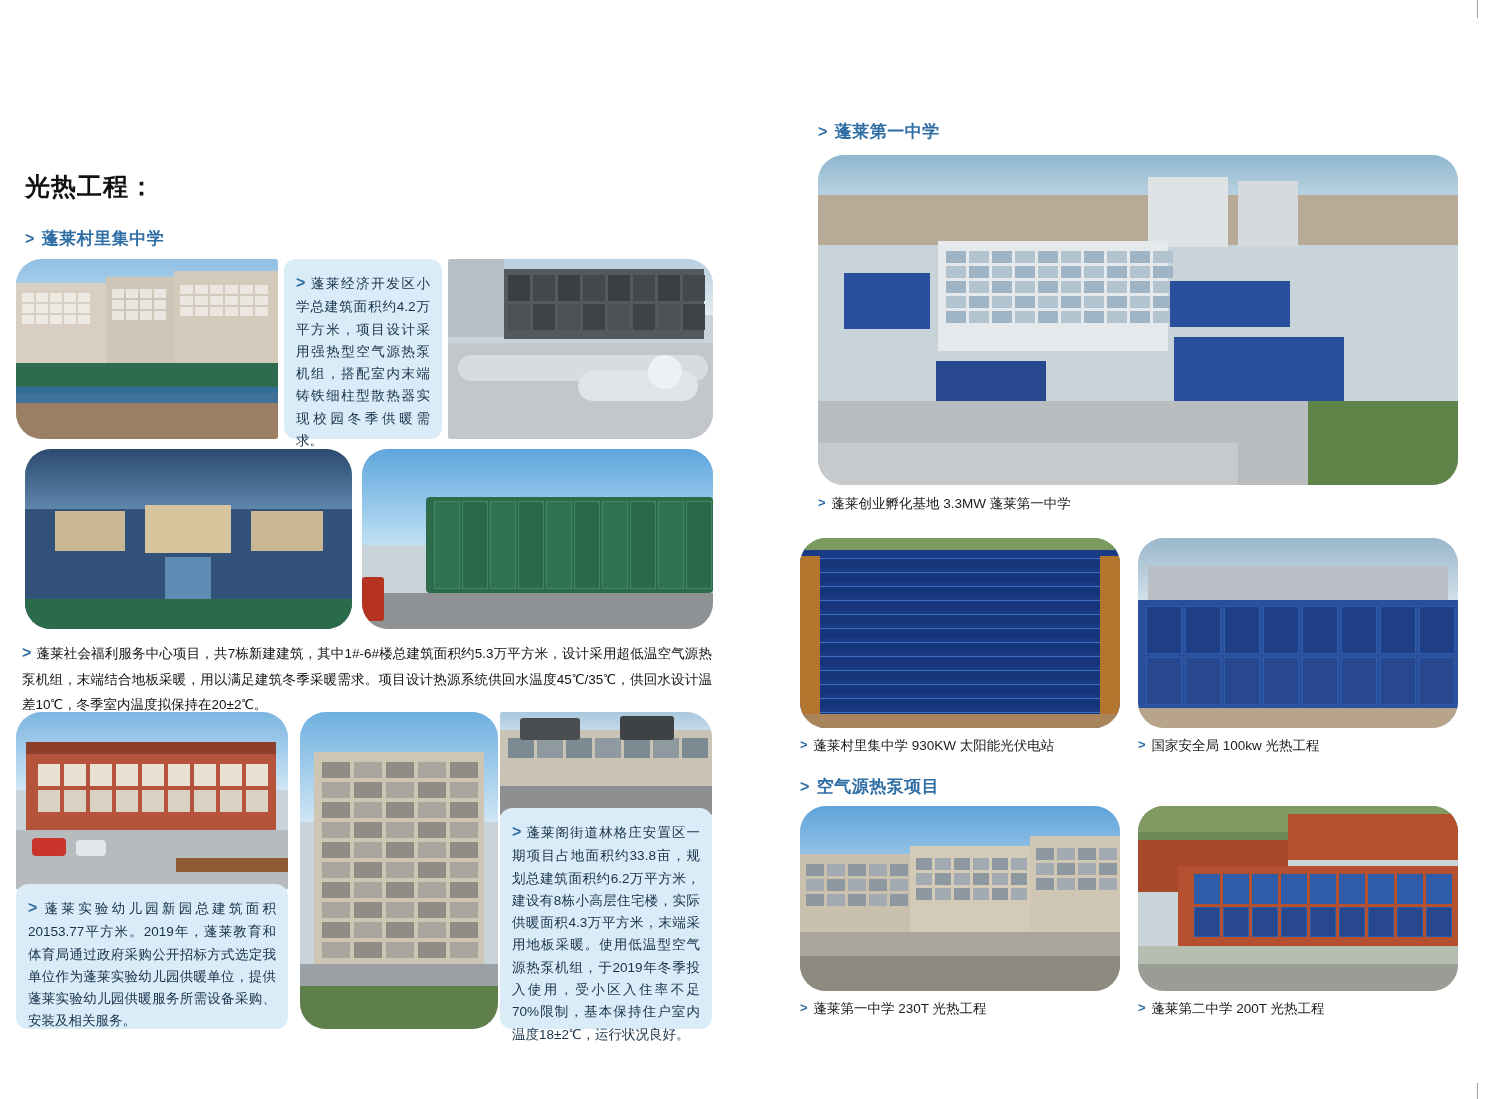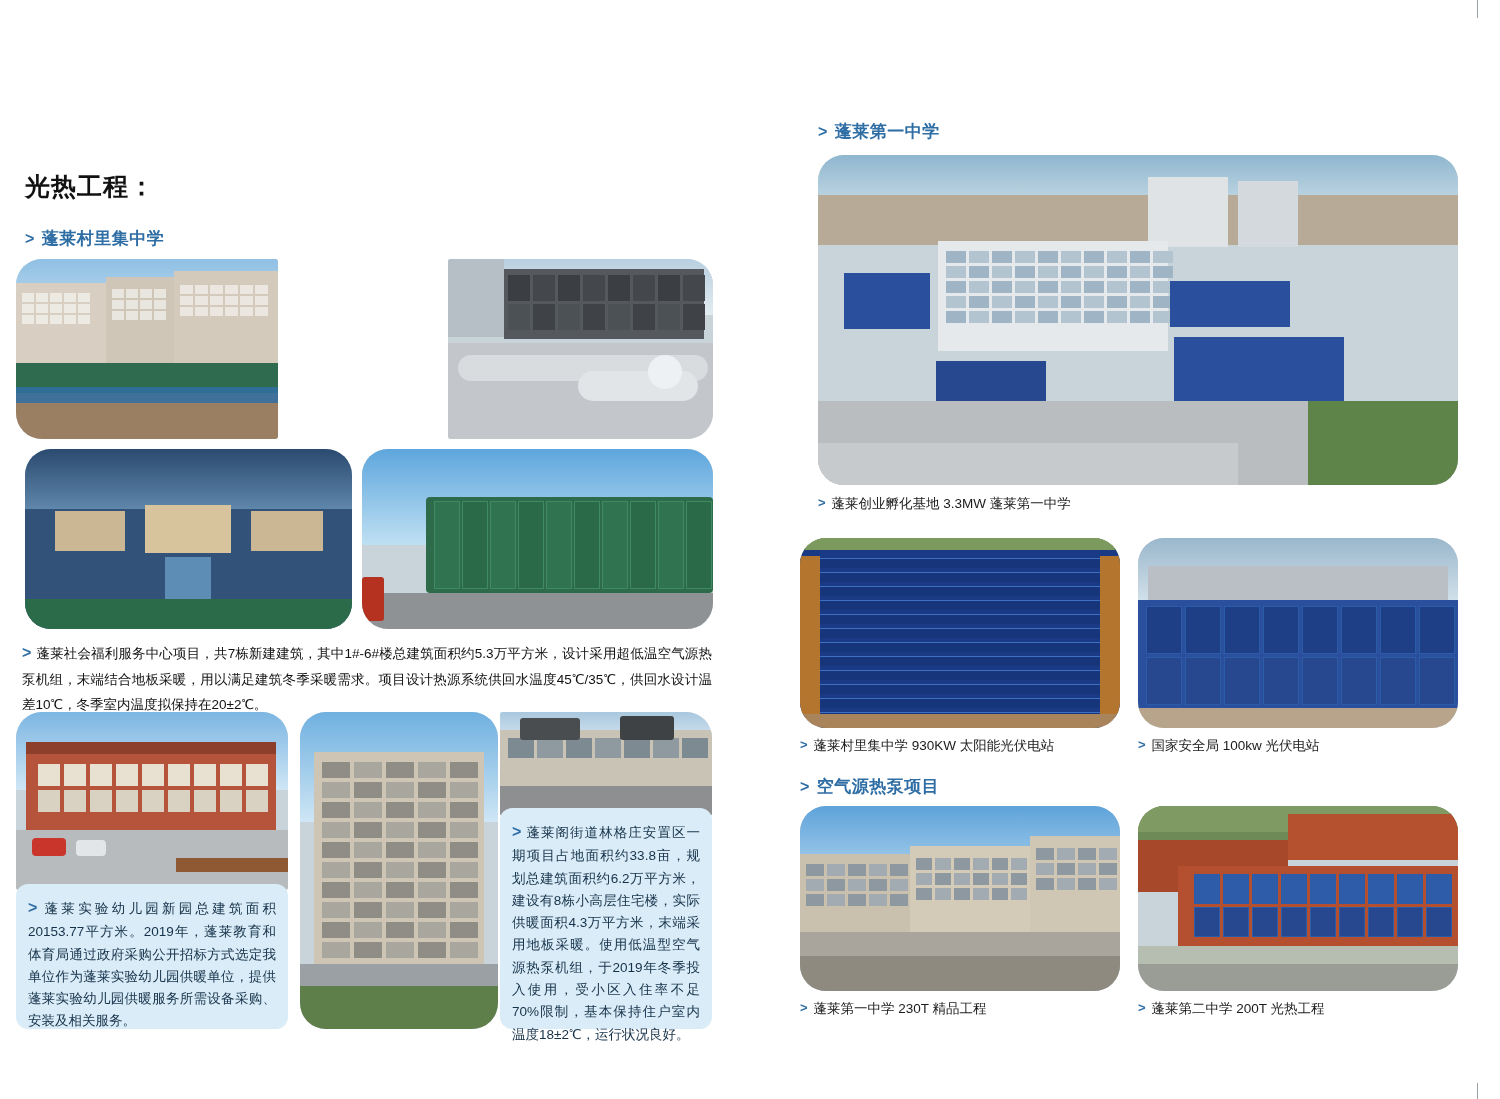--- a/index.html
+++ b/index.html
@@ -236,20 +236,23 @@
         <i></i>
         <i></i>
         <i></i>
         <i></i>
     </div>
     <div class="bldg" style="left:0; top:104px; width:262px; height:30px; background:#2f6b4e;"></div>
     <div class="ground" style="height:46px; background:#9a7f62;"></div>
     <div class="bldg" style="left:0; top:128px; width:262px; height:16px; background:#2f6ea5; opacity:0.85;"></div>
   </div>
 
+  <div class="bubble" style="left:284px; top:259px; width:158px; height:180px;">
+    <p><span class="chev">&gt;</span><span>蓬莱经济开发区小学总建筑面积约4.2万平方米，项目设计采用强热型空气源热泵机组，搭配室内末端铸铁细柱型散热器实现校园冬季供暖需求。</span></p>
+  </div>
 
   <div class="photo r-tr r-br" style="left:448px; top:259px; width:265px; height:180px;">
     <div class="sky" style="height:56px; background:linear-gradient(#b9cfe0,#e2ecf2);"></div>
     <div class="bldg" style="left:0; top:0; width:56px; height:78px; background:#b6bec6;"></div>
     <div class="bldg" style="left:56px; top:10px; width:200px; height:70px; background:#55585c;"></div>
     <div class="win-grid" style="left:60px; top:16px; grid-template-columns:repeat(8,22px); grid-auto-rows:26px; gap:3px;">
       <i style="background:#3b3e42;"></i>
         <i style="background:#44484c;"></i>
         <i style="background:#3b3e42;"></i>
         <i style="background:#44484c;"></i>
@@ -545,21 +548,21 @@
     <div class="ground" style="height:20px; background:#b7a48b;"></div>
   </div>
 
   <div class="caption-line" style="left:800px; top:735px; width:320px;">
     <span class="chev">&gt;</span>
     <span>蓬莱村里集中学 930KW 太阳能光伏电站</span>
   </div>
 
   <div class="caption-line" style="left:1138px; top:735px; width:320px;">
     <span class="chev">&gt;</span>
-    <span>国家安全局 100kw 光伏电站</span>
+    <span>国家安全局 100kw 光热工程</span>
   </div>
 
   <div class="section-head" style="left:800px; top:775px;">
     <span class="chev">&gt;</span>
     <span>空气源热泵项目</span>
   </div>
 
   <div class="photo r-tl r-bl r-tr r-br" style="left:800px; top:806px; width:320px; height:185px;">
     <div class="sky" style="height:96px; background:linear-gradient(#5ea3da,#c7e1f3);"></div>
     <div class="bldg" style="left:0; top:48px; width:110px; height:78px; background:#c9c0ae;"></div>
@@ -645,21 +648,21 @@
         <i style="background:#27478f;"></i>
         <i style="background:#27478f;"></i>
         <i style="background:#27478f;"></i>
     </div>
     <div class="ground" style="height:45px; background:#9a9d96;"></div>
     <div class="bldg" style="left:0; top:140px; width:320px; height:18px; background:#b5beb0;"></div>
   </div>
 
   <div class="caption-line" style="left:800px; top:998px; width:320px;">
     <span class="chev">&gt;</span>
-    <span>蓬莱第一中学 230T 精品工程</span>
+    <span>蓬莱第一中学 230T 光热工程</span>
   </div>
 
   <div class="caption-line" style="left:1138px; top:998px; width:320px;">
     <span class="chev">&gt;</span>
     <span>蓬莱第二中学 200T 光热工程</span>
   </div>
 
 </div>
 
 </body></html>

